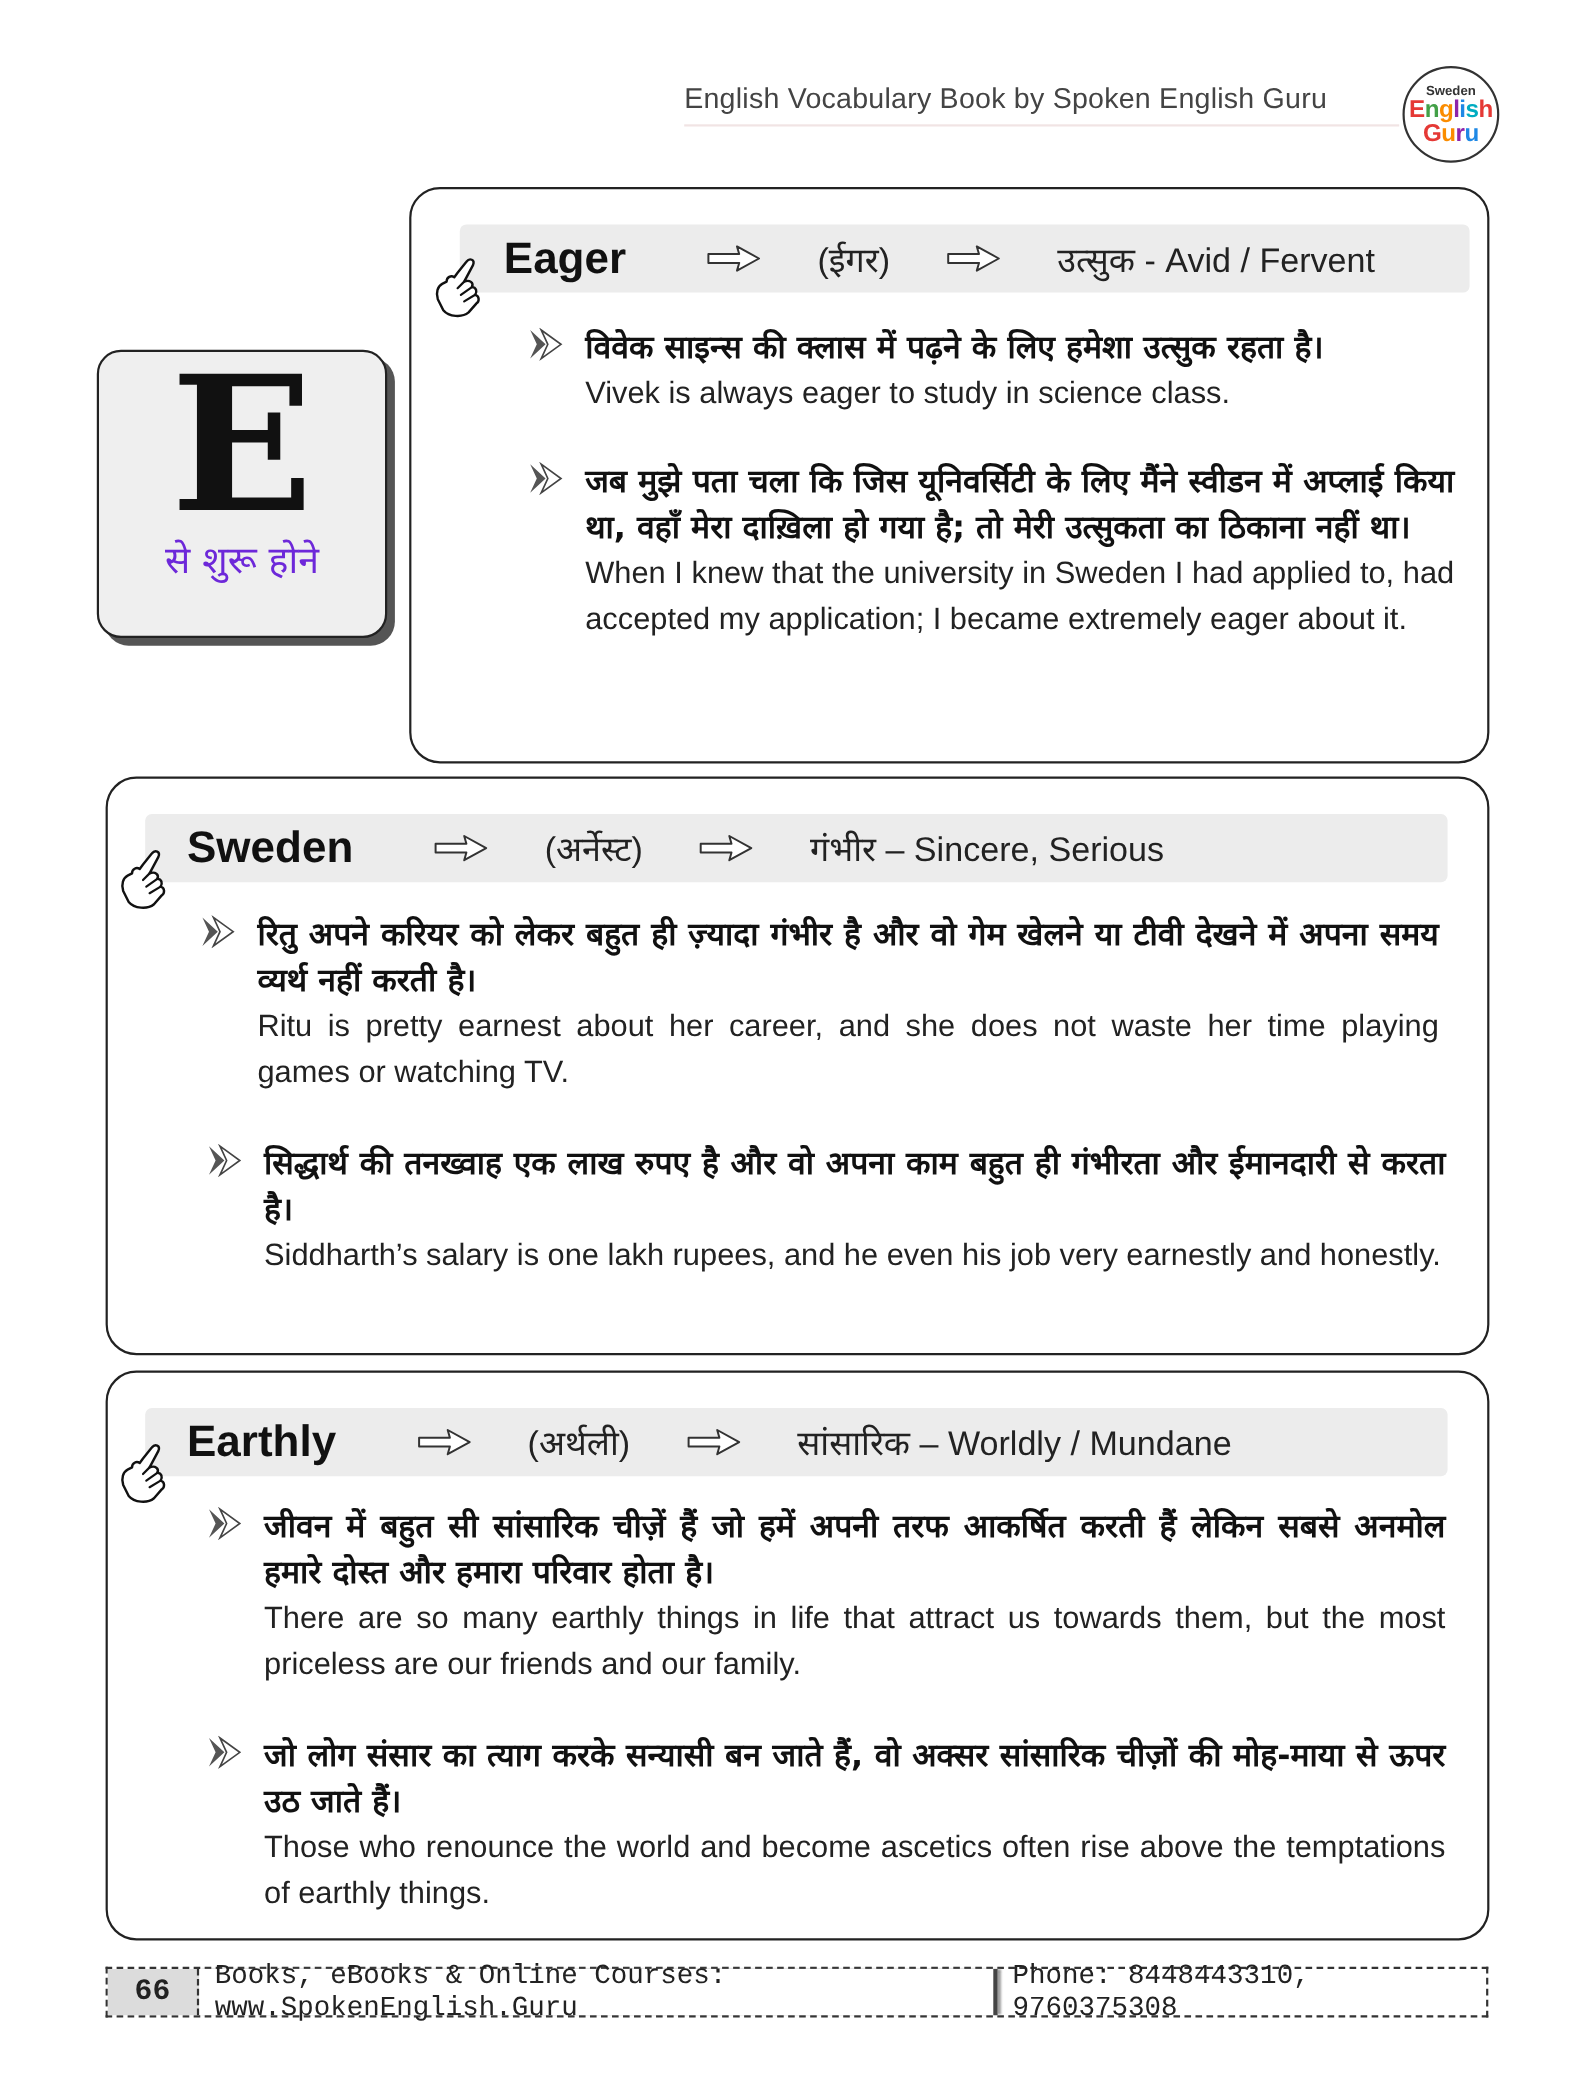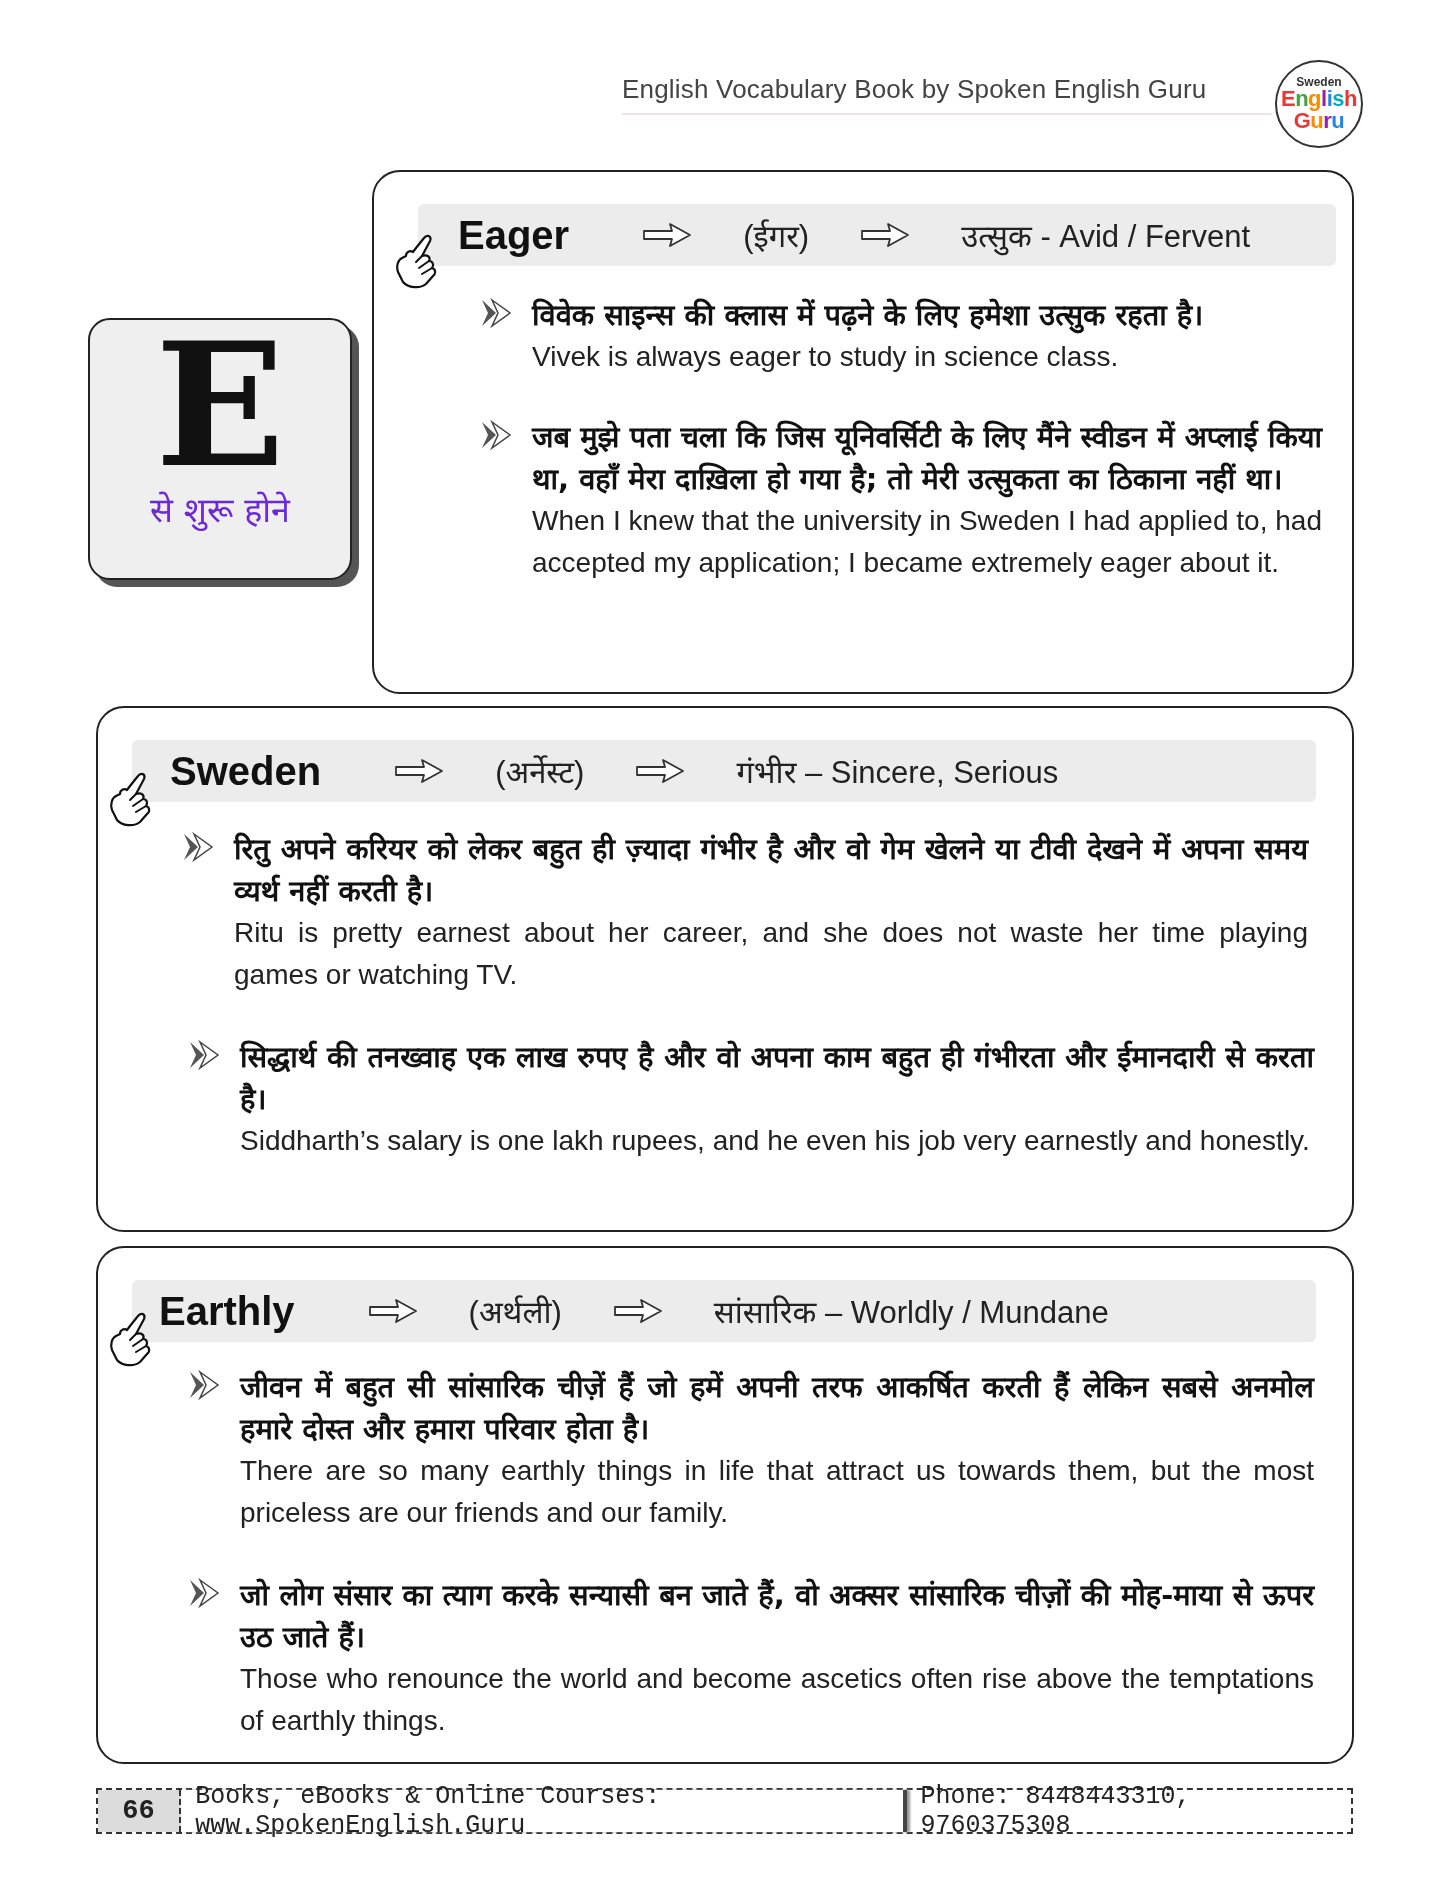--- a/index.html
+++ b/index.html
@@ -161,21 +161,21 @@
   <div class="example" style="left:142px; top:328px; width:1074px;">
     <svg class="bullet">
         <use href="#bullet"></use>
       </svg>
     <div class="hi">सिद्धार्थ की तनख्वाह एक लाख रुपए है और वो अपना काम बहुत ही गंभीरता और ईमानदारी से करता है।</div>
     <div class="en">Siddharth’s salary is one lakh rupees, and he even his job very earnestly and honestly.</div>
   </div>
 </div>
 
 <div class="card" style="left:96px; top:1246px; width:1254px; height:514px;">
-  <div class="word-bar" style="left:34px; top:32px; width:1184px; padding-left:27px; box-sizing:border-box;">
+  <div class="word-bar" style="left:34px; top:32px; width:1184px; padding-left:38px; box-sizing:border-box;">
     <span class="word">Earthly</span>
     <svg class="arrow">
         <use href="#arrow"></use>
       </svg>
     <span>(अर्थली)</span>
     <svg class="arrow">
         <use href="#arrow"></use>
       </svg>
     <span>सांसारिक – Worldly / Mundane</span>
   </div>

